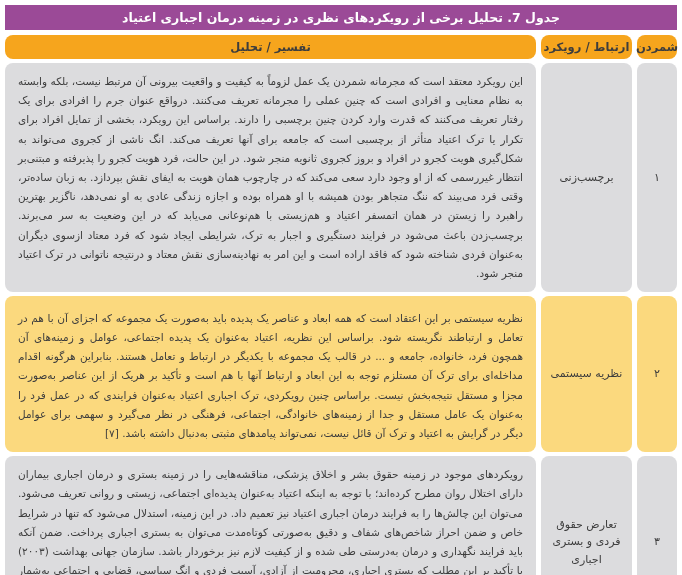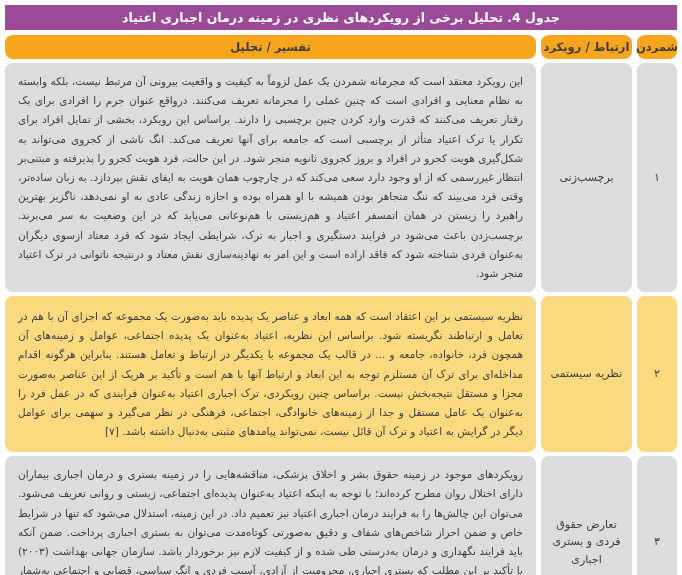--- a/index.html
+++ b/index.html
@@ -45,41 +45,41 @@
   .bg-gray   { background: var(--row-gray, #DCDCDE); }
   .bg-yellow { background: var(--row-yellow, #FBD97E); }
   .center {
     display: flex; align-items: center; justify-content: center;
     text-align: center;
     font-size: 11px;
     line-height: 1.6;
     padding: 4px 6px;
   }
   .analysis {
-    display: flex; align-items: center;
+    display: flex; align-items: flex-end;
     padding: 9px 13px;
   }
   .analysis p {
     font-size: 10.5px;
     line-height: 1.83;
     text-align: justify;
     text-justify: inter-word;
     width: 100%;
   }
   .h1 { min-height: 192px; }
   .h2 { min-height: 156px; }
   .h3 { min-height: 154px; }
 </style>
 </head>
 <body>
 
 <div class="page">
 
   <div class="title-bar">
-    <span>جدول 4. تحلیل برخی از رویکردهای نظری در زمینه درمان اجباری اعتیاد</span>
+    <span>جدول 7. تحلیل برخی از رویکردهای نظری در زمینه درمان اجباری اعتیاد</span>
   </div>
 
   <div class="table">
 
     <div class="cell head">شمردن</div>
     <div class="cell head">ارتباط / رویکرد</div>
     <div class="cell head">تفسیر / تحلیل</div>
 
     <div class="cell center bg-gray h1">۱</div>
     <div class="cell center bg-gray h1">برچسب‌زنی</div>

